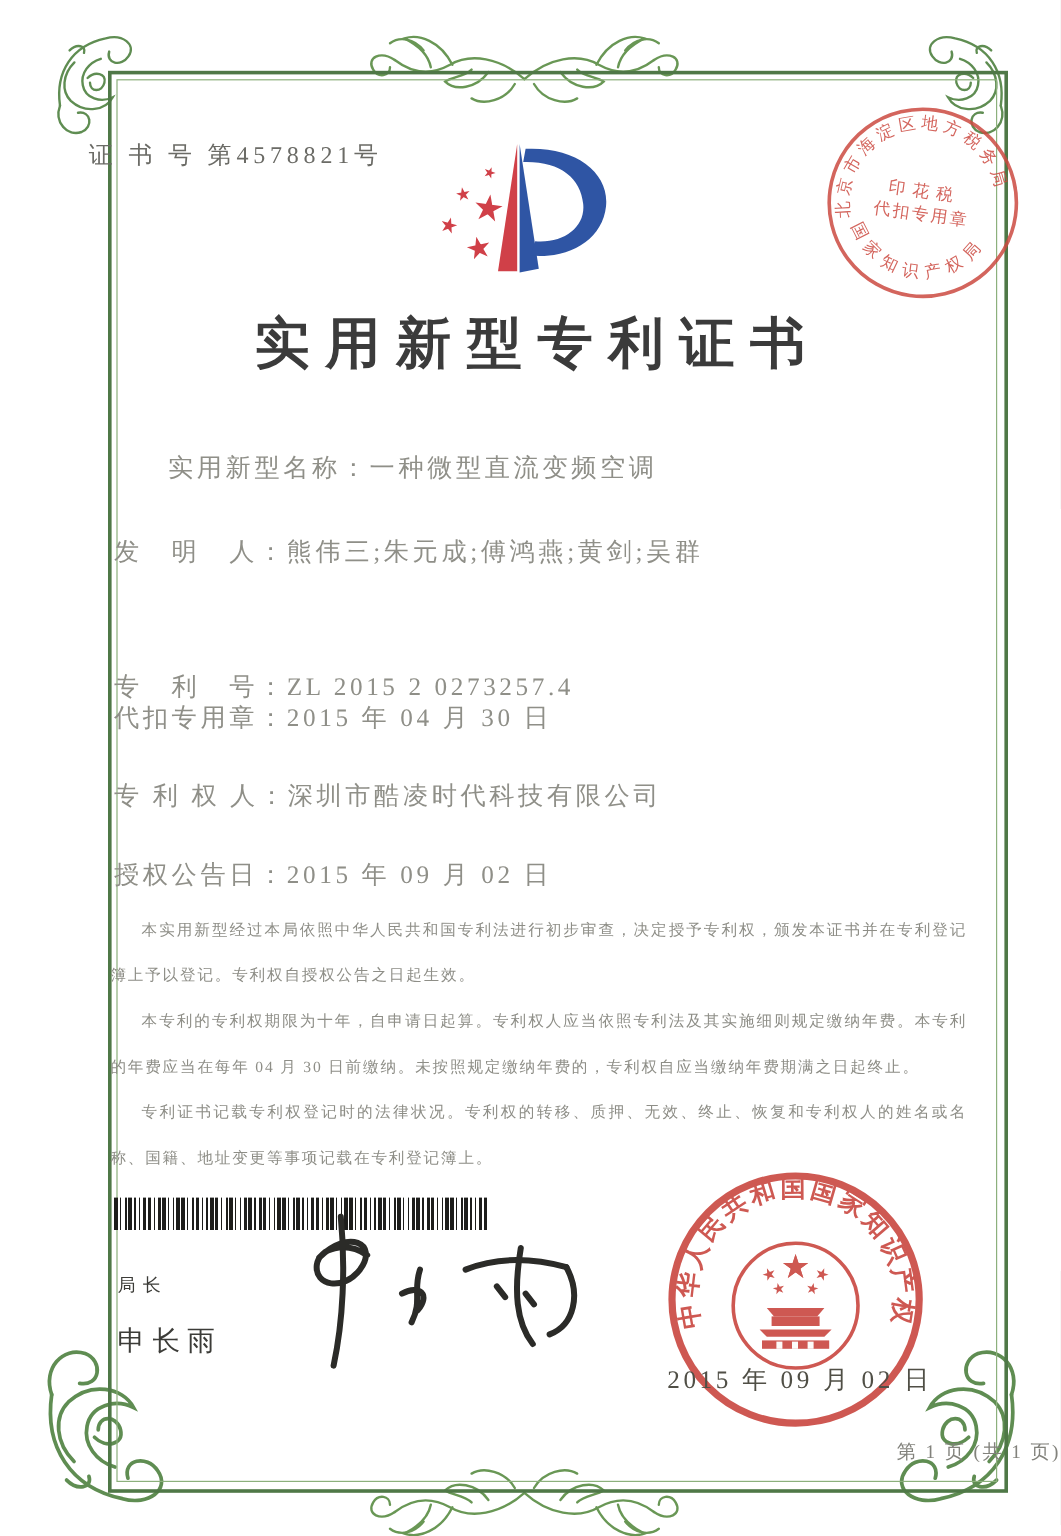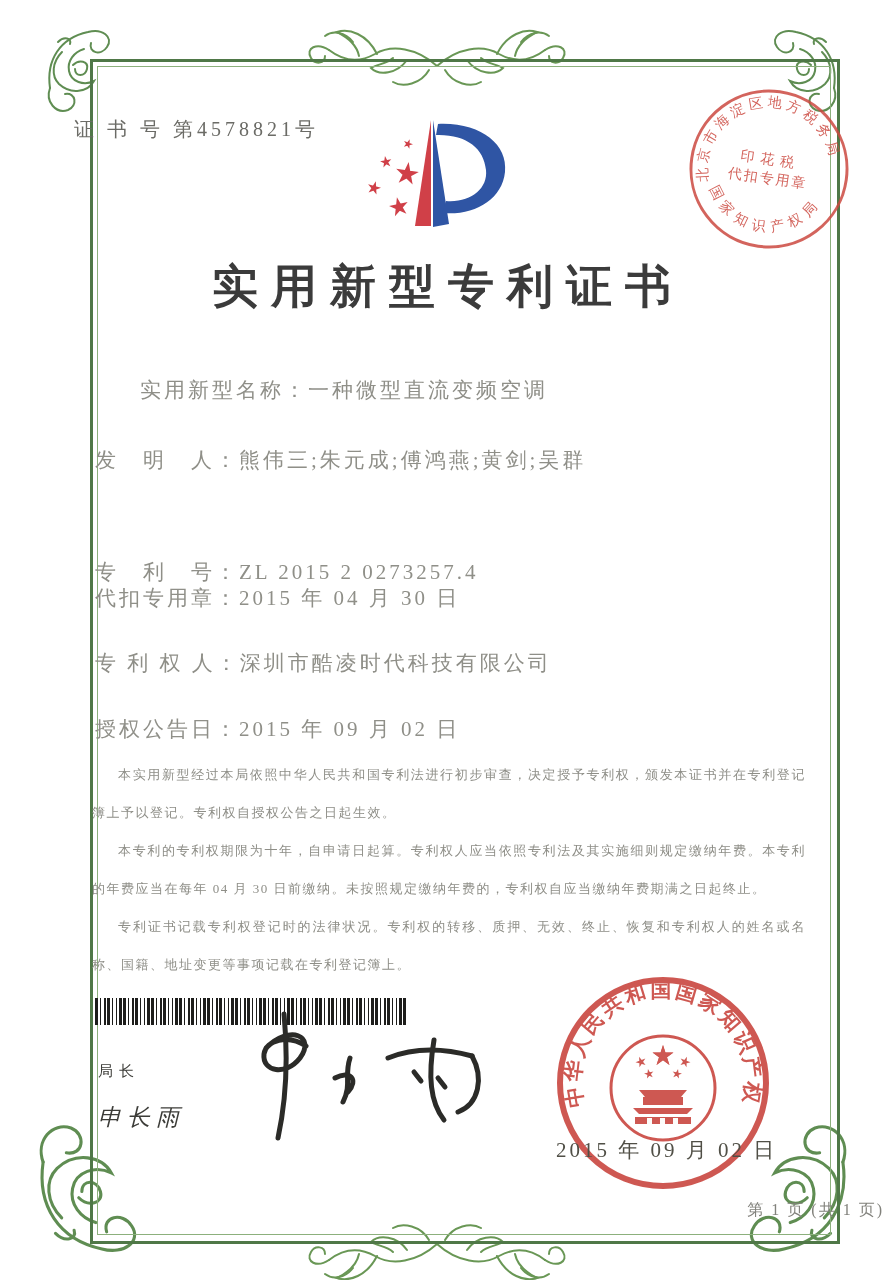--- a/index.html
+++ b/index.html
@@ -23,21 +23,21 @@
   .barcode{left:95px;top:998px;width:312px;height:27px;
     background:repeating-linear-gradient(90deg,
       #1d1d1b 0 3px,transparent 3px 5px,
       #1d1d1b 5px 6px,transparent 6px 9px,
       #1d1d1b 9px 11px,transparent 11px 12px,
       #1d1d1b 12px 15px,transparent 15px 17px,
       #1d1d1b 17px 18px,transparent 18px 21px,
       #1d1d1b 21px 22px,transparent 22px 24px,
       #1d1d1b 24px 27px,transparent 27px 28px);}
   .officer-title{left:98px;top:1062px;font-size:15px;color:#3c3c38;letter-spacing:6px;}
-  .officer-name{left:98px;top:1102px;font-size:23px;color:#3c3c38;letter-spacing:6px;font-style:italic;}
+  .officer-name{left:98px;top:1102px;font-size:23px;color:#3c3c38;letter-spacing:6px;}
   .seal-wrap{left:550px;top:970px;width:226px;height:226px;}
   .seal-date{left:556px;top:1136px;font-size:21px;color:#504f46;letter-spacing:3px;z-index:5;}
   .stamp-wrap{left:684px;top:84px;width:170px;height:170px;}
   .footer{left:0;right:0;top:1200px;text-align:right;font-size:16px;color:#82827c;letter-spacing:2px;}
   .sig-wrap{left:238px;top:1006px;width:252px;height:142px;}
   .logo-wrap{left:328px;top:110px;width:232px;height:150px;}
   svg{display:block;}
 </style>
 </head>
 <body>

